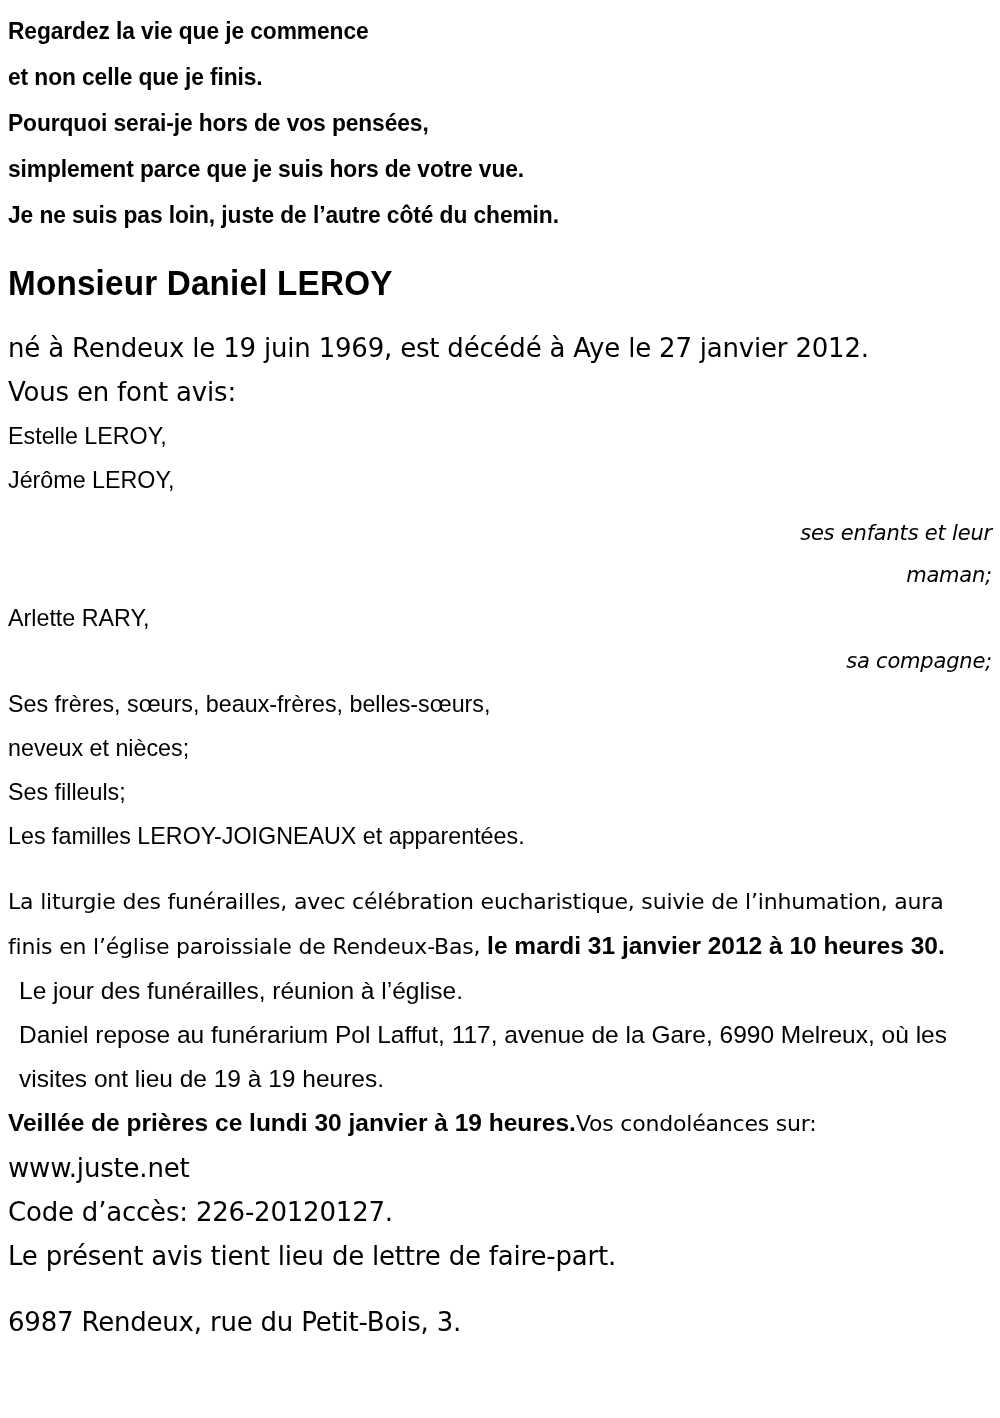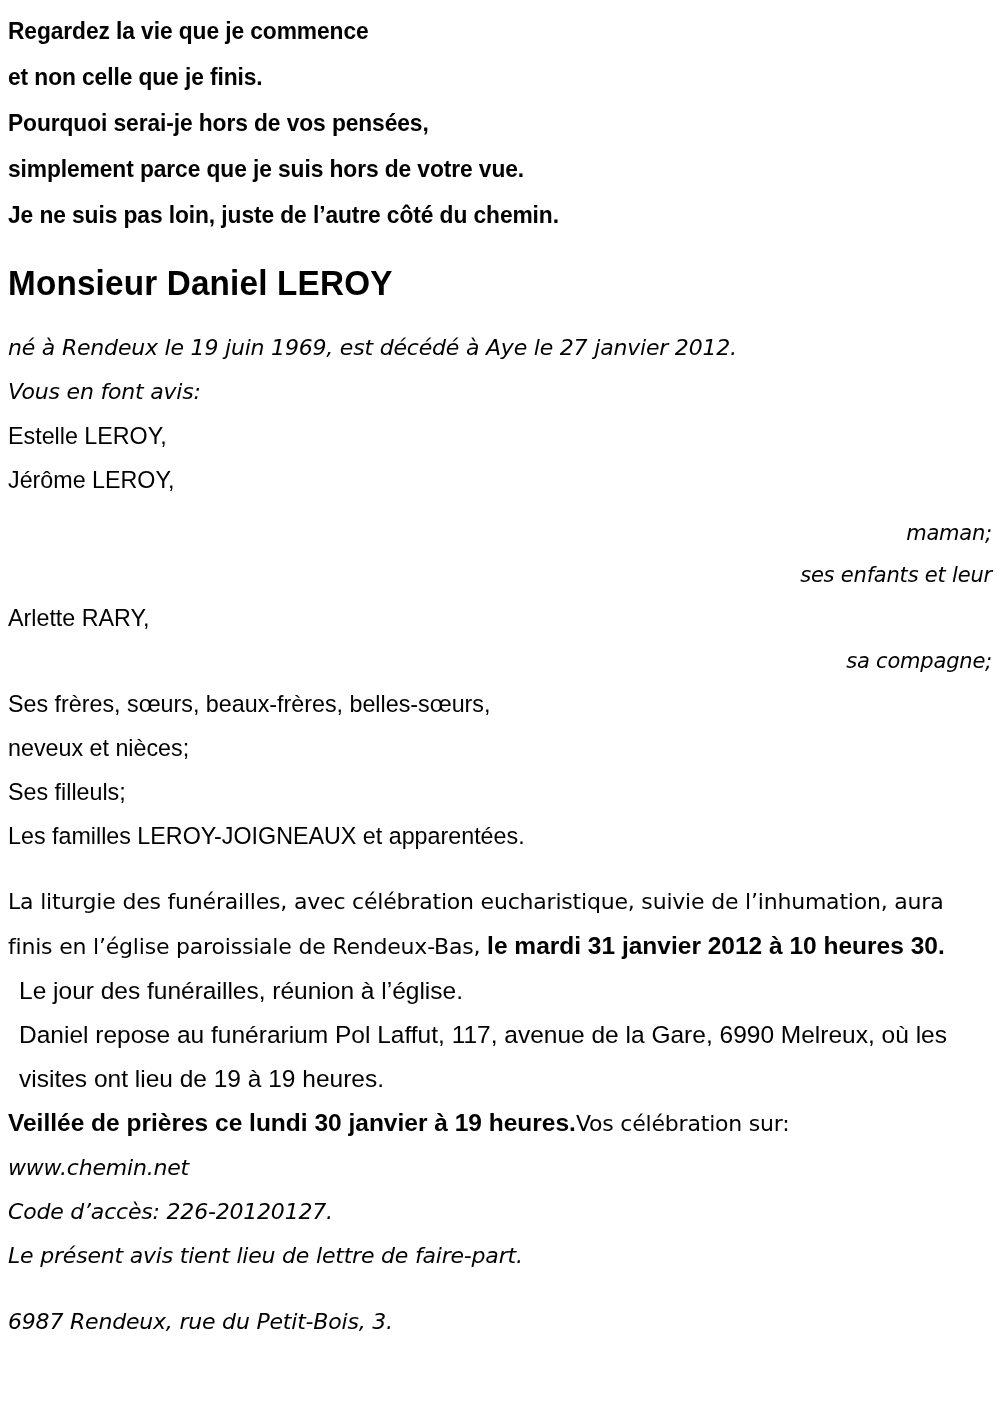--- a/index.html
+++ b/index.html
@@ -60,23 +60,22 @@
 
   
   .body-line {
     font-size: 24px;
     line-height: 44px;
     white-space: nowrap;
   }
   
   .wide {
     font-family: "DejaVu Sans", sans-serif;
-    font-size: 22px;
+    font-size: 26px;
     letter-spacing: -0.2px;
-    font-style: italic;
   }
   
   .narrow {
     font-family: "Liberation Sans Narrow", "Liberation Sans", sans-serif;
     font-size: 24.5px;
     transform: scaleX(0.95);
     transform-origin: left center;
   }
 
   
@@ -139,22 +138,22 @@
     <div class="body-line wide">né à Rendeux le 19 juin 1969, est décédé à Aye le 27 janvier 2012.</div>
 
     <div class="body-line wide">Vous en font avis:</div>
 
     <div class="body-line narrow">Estelle LEROY,</div>
     <div class="body-line narrow">Jérôme LEROY,</div>
 
     <div class="sp-sm"></div>
 
     <div class="annot-block">
+      <div class="annot">ses enfants et leur</div>
       <div class="annot">maman;</div>
-      <div class="annot">ses enfants et leur</div>
     </div>
 
     <div class="body-line narrow">Arlette RARY,</div>
 
     <div class="annot-block">
       <div class="annot">sa compagne;</div>
     </div>
 
     <div class="body-line narrow">Ses frères, sœurs, beaux-frères, belles-sœurs,</div>
     <div class="body-line narrow">neveux et nièces;</div>
@@ -162,23 +161,23 @@
     <div class="body-line narrow">Les familles LEROY-JOIGNEAUX et apparentées.</div>
 
     <div class="sp-md"></div>
 
     <div class="para"><span>La liturgie des funérailles, avec célébration eucharistique, suivie de l’inhumation, aura finis en l’église paroissiale de Rendeux-Bas, </span><b>le mardi 31 janvier 2012 à 10 heures 30.</b></div>
 
     <div class="para-bold">Le jour des funérailles, réunion à l’église.</div>
 
     <div class="para-bold">Daniel repose au funérarium Pol Laffut, 117, avenue de la Gare, 6990 Melreux, où les visites ont lieu de 19 à 19 heures.</div>
 
-    <div class="para"><b>Veillée de prières ce lundi 30 janvier à 19 heures.</b><span>Vos célébration sur:</span></div>
+    <div class="para"><b>Veillée de prières ce lundi 30 janvier à 19 heures.</b><span>Vos condoléances sur:</span></div>
 
-    <div class="body-line wide">www.chemin.net</div>
+    <div class="body-line wide">www.juste.net</div>
 
     <div class="body-line wide">Code d’accès: 226-20120127.</div>
 
     <div class="body-line wide">Le présent avis tient lieu de lettre de faire-part.</div>
 
     <div class="sp-md"></div>
 
     <div class="body-line wide">6987 Rendeux, rue du Petit-Bois, 3.</div>
 
   </div>

